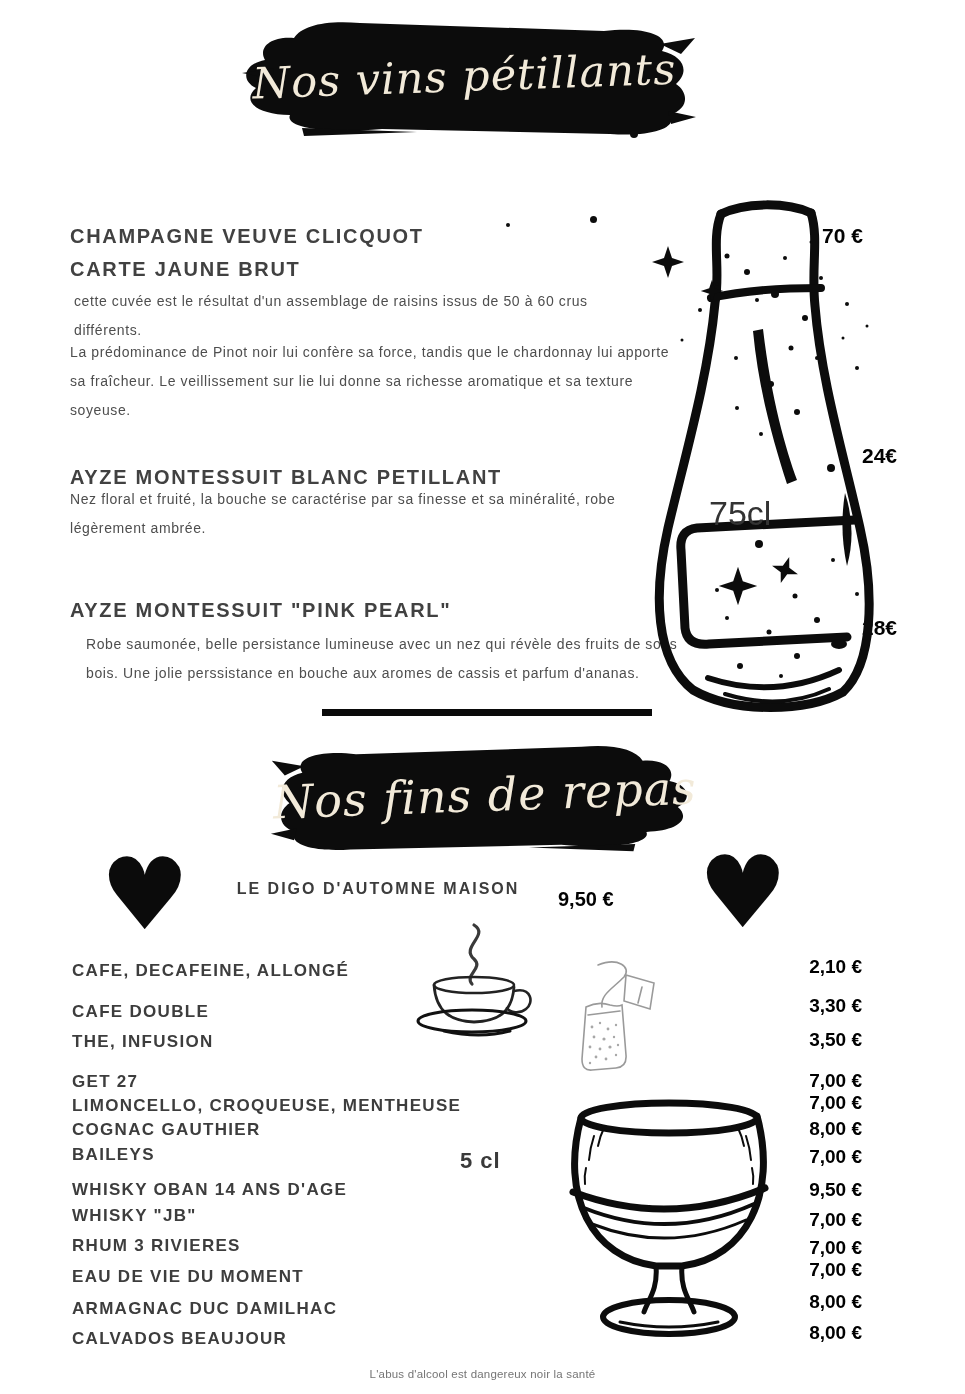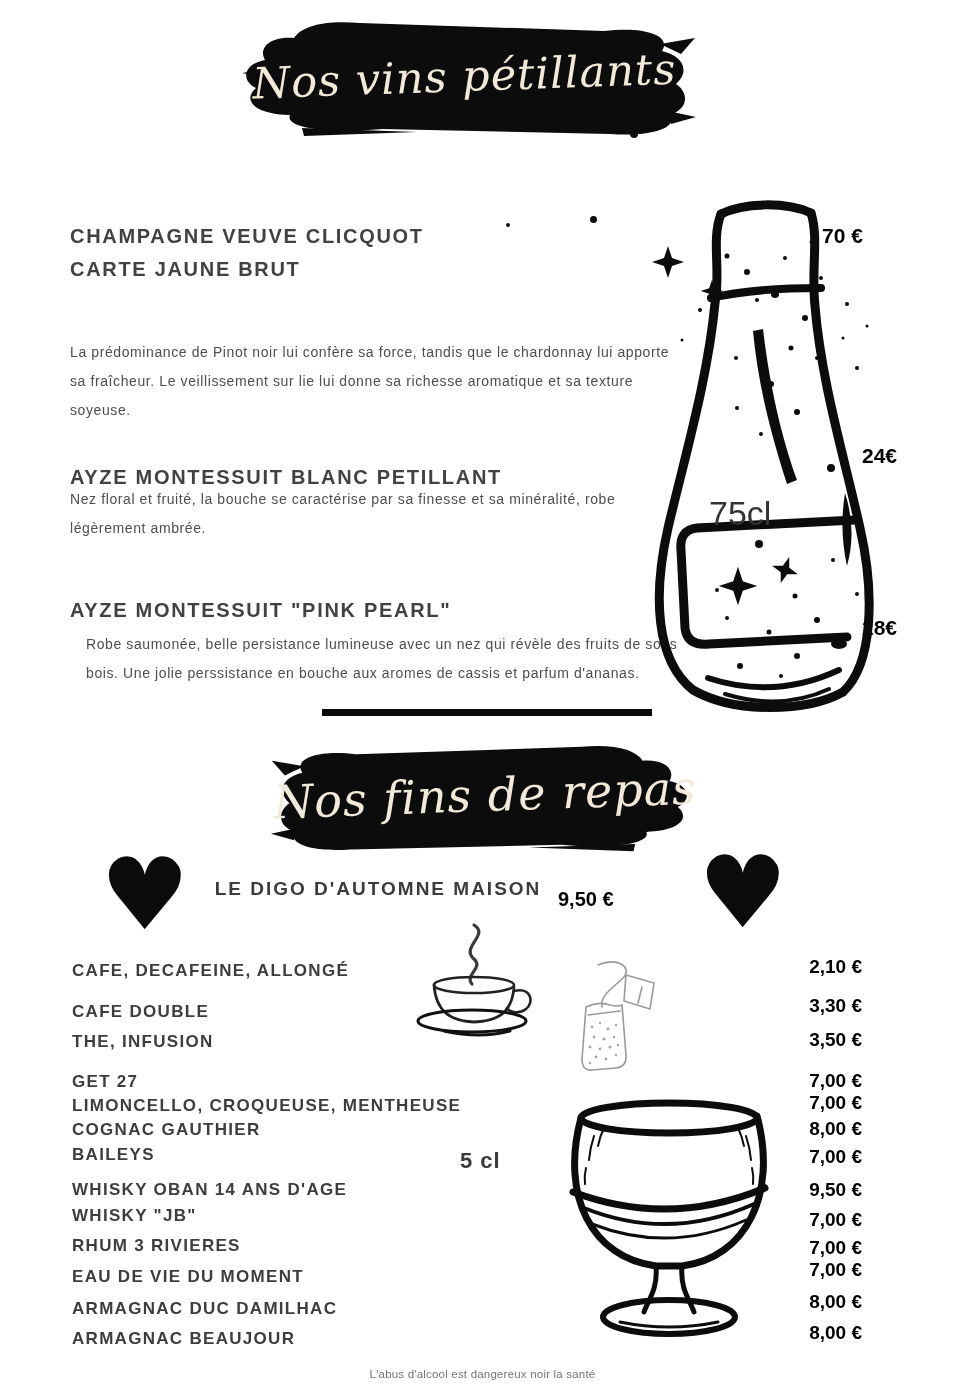--- a/index.html
+++ b/index.html
@@ -34,21 +34,21 @@
   }
   .divider{background:#0a0a0a;}
 
   
   .heart{
     font-family:"DejaVu Sans", sans-serif; color:#0b0b0b;
     font-size:100px; line-height:100px;
   }
   .special-title{
     width:400px; text-align:center;
-    font-size:19px; font-weight:bold; letter-spacing:2px;
+    font-size:16px; font-weight:bold; letter-spacing:2px;
     color:#3c3c3c; line-height:29px; white-space:nowrap;
   }
   .row-label{
     position:absolute; left:72px;
     font-size:17px; font-weight:bold; letter-spacing:1.3px;
     color:#3d3d3d; white-space:nowrap;
   }
   .row-price{
     position:absolute; right:103px; width:140px; text-align:right;
     font-size:19px; font-weight:bold; color:#000000; white-space:nowrap;
@@ -82,20 +82,21 @@
   </div>
 
   <div class="abs ink-dot" style="left:590px; top:216px; width:7px; height:7px;"></div>
   <div class="abs ink-dot" style="left:506px; top:223px; width:4px; height:4px;"></div>
 
   <div class="abs wine-title" style="left:70px; top:220px;">
     <div>CHAMPAGNE VEUVE CLICQUOT</div>
     <div>CARTE JAUNE BRUT</div>
   </div>
   <div class="abs big-price" style="left:822px; top:224px;">70 €</div>
+  <div class="abs wine-desc" style="left:74px; top:287px; width:560px;">cette cuvée est le résultat d'un assemblage de raisins issus de 50 à 60 crus différents.</div>
   <div class="abs wine-desc" style="left:70px; top:338px;">La prédominance de Pinot noir lui confère sa force, tandis que le chardonnay lui apporte sa fraîcheur. Le veillissement sur lie lui donne sa richesse aromatique et sa texture soyeuse.</div>
 
   <div class="abs wine-title" style="left:70px; top:448px;margin-top:13px;">AYZE MONTESSUIT BLANC PETILLANT</div>
   <div class="abs big-price" style="left:862px; top:444px;">24€</div>
   <div class="abs wine-desc" style="left:70px; top:485px;">Nez floral et fruité, la bouche se caractérise par sa finesse et sa minéralité, robe légèrement ambrée.</div>
 
   <div class="abs wine-title" style="left:70px; top:594px;">AYZE MONTESSUIT "PINK PEARL"</div>
   <div class="abs big-price" style="left:862px; top:616px;">28€</div>
   <div class="abs wine-desc" style="left:86px; top:630px;">Robe saumonée, belle persistance lumineuse avec un nez qui révèle des fruits de sous bois. Une jolie perssistance en bouche aux aromes de cassis et parfum d'ananas.</div>
 
@@ -285,19 +286,19 @@
 
     <div class="row-label" style="top:1236px">RHUM 3 RIVIERES</div>
     <div class="row-price" style="top:1237px">7,00 €</div>
 
     <div class="row-label" style="top:1267px">EAU DE VIE DU MOMENT</div>
     <div class="row-price" style="top:1259px">7,00 €</div>
 
     <div class="row-label" style="top:1299px">ARMAGNAC DUC DAMILHAC</div>
     <div class="row-price" style="top:1291px">8,00 €</div>
 
-    <div class="row-label" style="top:1329px">ARMAGNAC BEAUJOUR</div>
+    <div class="row-label" style="top:1329px">CALVADOS BEAUJOUR</div>
     <div class="row-price" style="top:1322px">8,00 €</div>
   </div>
 
   <div class="footer">L'abus d'alcool est dangereux noir la santé</div>
 
 </div>
 
 </body></html>

